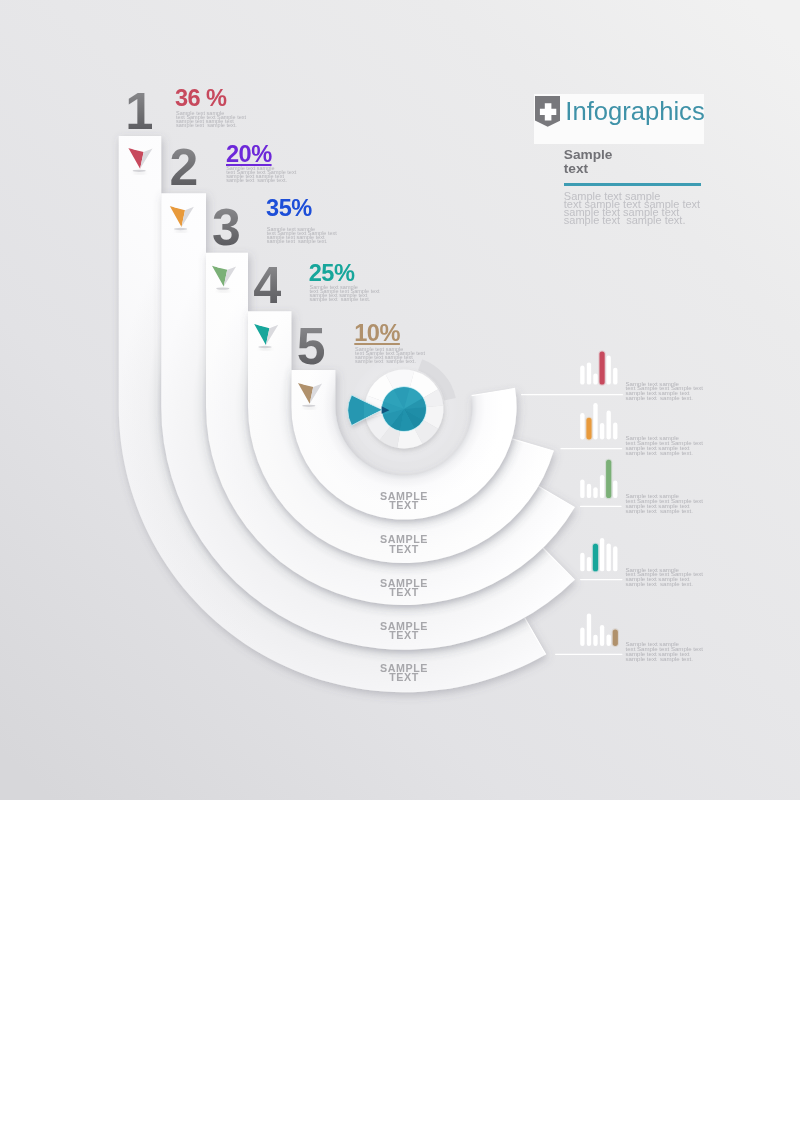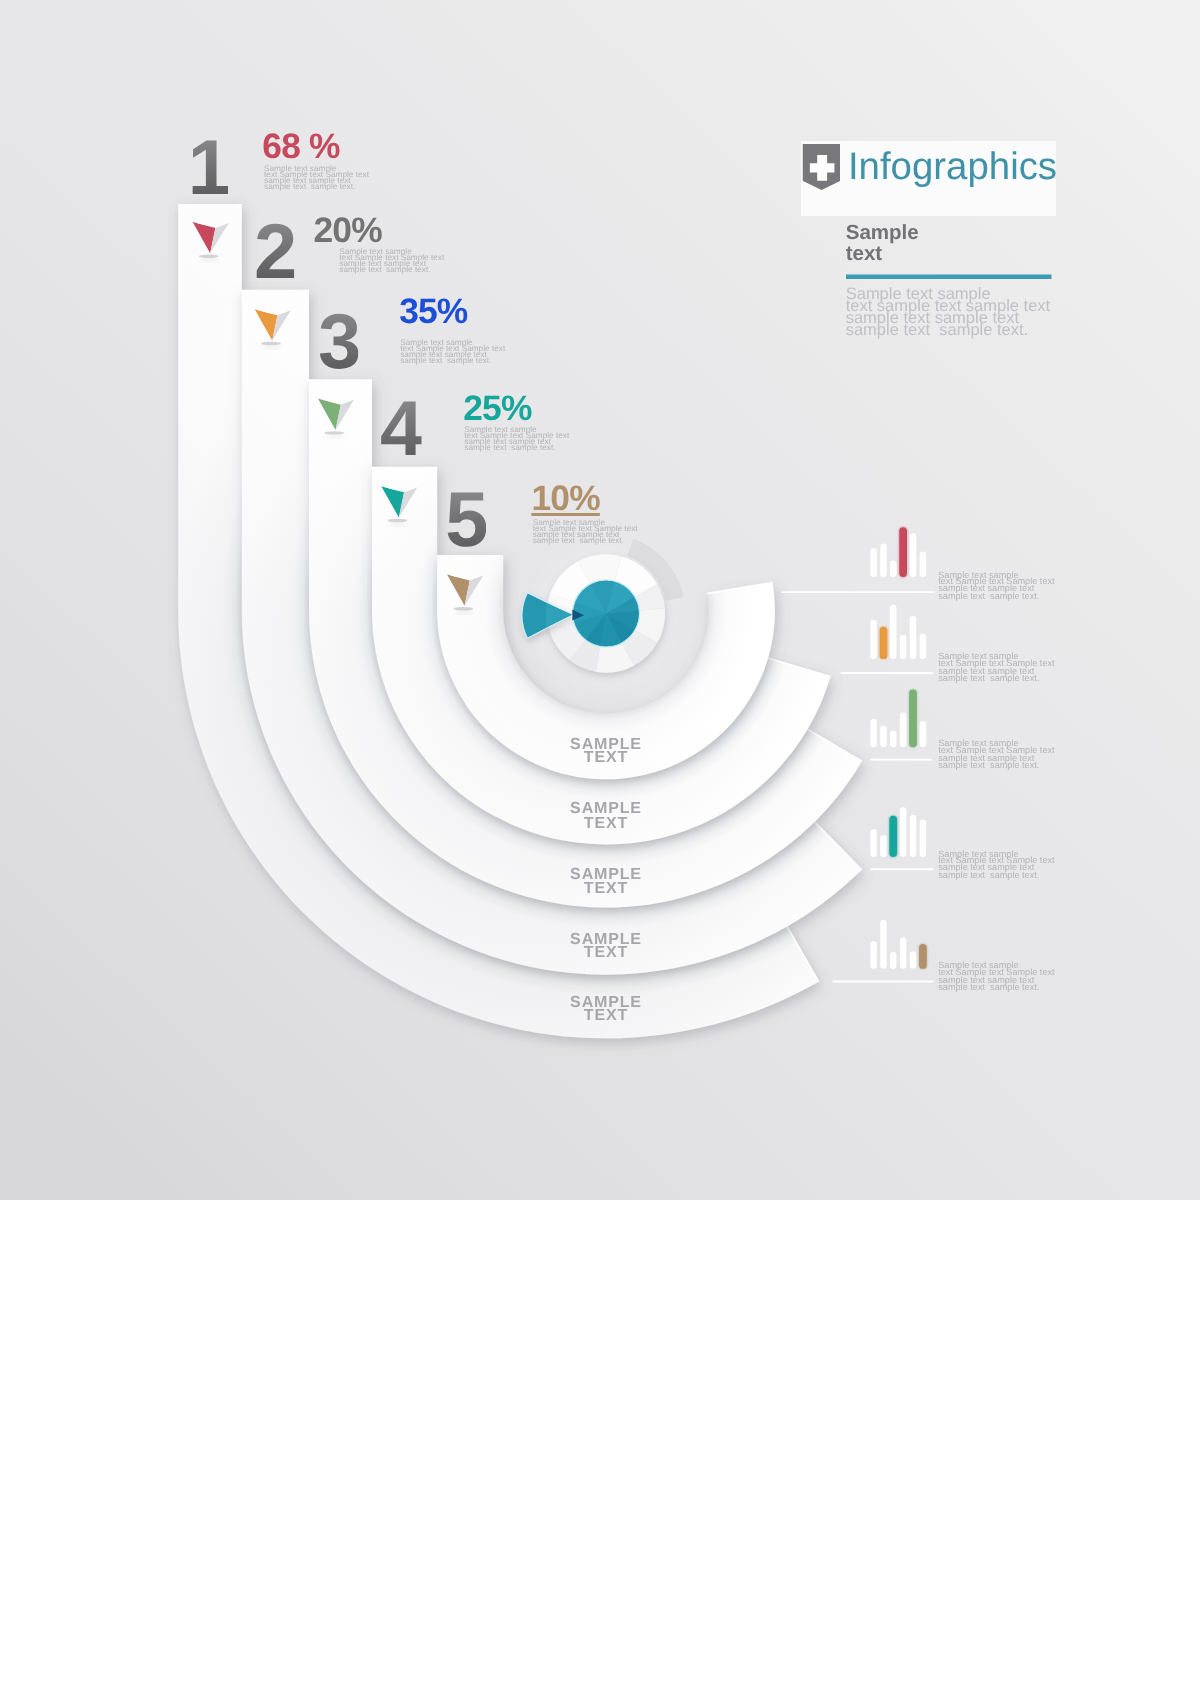--- a/index.html
+++ b/index.html
@@ -233,24 +233,24 @@
           <rect x="606.50" y="634.40" width="4.35" height="11.50" rx="2.17" fill="#ffffff"></rect>
           <rect x="611.63" y="628.35" width="7.30" height="18.60" rx="3.65" fill="#b0916c" opacity="0.20"></rect>
           <rect x="612.68" y="629.40" width="5.20" height="16.50" rx="2.60" fill="#b0916c"></rect>
           <rect x="555" y="653.70" width="67.50" height="1.25" rx="0.6" fill="#ffffff"></rect>
         </g>
       </g>
   </svg>
 
   <div id="steptext">
       <div class="txt num" style="left: 125.2px; top: 86.2px;">1</div>
-      <div class="txt pct" style="left: 174.9px; top: 87.2px; color: rgb(199, 73, 93);">68 %</div>
+      <div class="txt pct" style="left: 174.9px; top: 87.2px; color: rgb(199, 73, 93);">36 %</div>
       <div class="txt body" style="left: 176px; top: 110.6px;"><span>Sample text sample</span><br><span>text Sample text Sample text</span><br><span>sample text sample text</span><br><span>sample text  sample text.</span></div>
       <div class="txt num" style="left: 169.4px; top: 141.7px;">2</div>
-      <div class="txt pct" style="left: 209px; top: 142.6px; color: #737373;">20%</div>
+      <div class="txt pct" style="left: 226px; top: 142.6px; color: #6d28d9; text-decoration: underline;">20%</div>
       <div class="txt body" style="left: 226.2px; top: 165.9px;"><span>Sample text sample</span><br><span>text Sample text Sample text</span><br><span>sample text sample text</span><br><span>sample text  sample text.</span></div>
       <div class="txt num" style="left: 212px; top: 201.6px;">3</div>
       <div class="txt pct" style="left: 266.1px; top: 197px; color: #1d4ed8;">35%</div>
       <div class="txt body" style="left: 266.8px; top: 226.8px;"><span>Sample text sample</span><br><span>text Sample text Sample text</span><br><span>sample text sample text</span><br><span>sample text  sample text.</span></div>
       <div class="txt num" style="left: 253.3px; top: 260.3px;">4</div>
       <div class="txt pct" style="left: 308.8px; top: 261.8px; color: rgb(23, 166, 155);">25%</div>
       <div class="txt body" style="left: 309.5px; top: 285.2px;"><span>Sample text sample</span><br><span>text Sample text Sample text</span><br><span>sample text sample text</span><br><span>sample text  sample text.</span></div>
       <div class="txt num" style="left: 296.8px; top: 321px;">5</div>
       <div class="txt pct" style="left: 354.3px; top: 322.4px; color: rgb(176, 145, 108); text-decoration: underline;">10%</div>
       <div class="txt body" style="left: 355.1px; top: 347.2px;"><span>Sample text sample</span><br><span>text Sample text Sample text</span><br><span>sample text sample text</span><br><span>sample text  sample text.</span></div>

